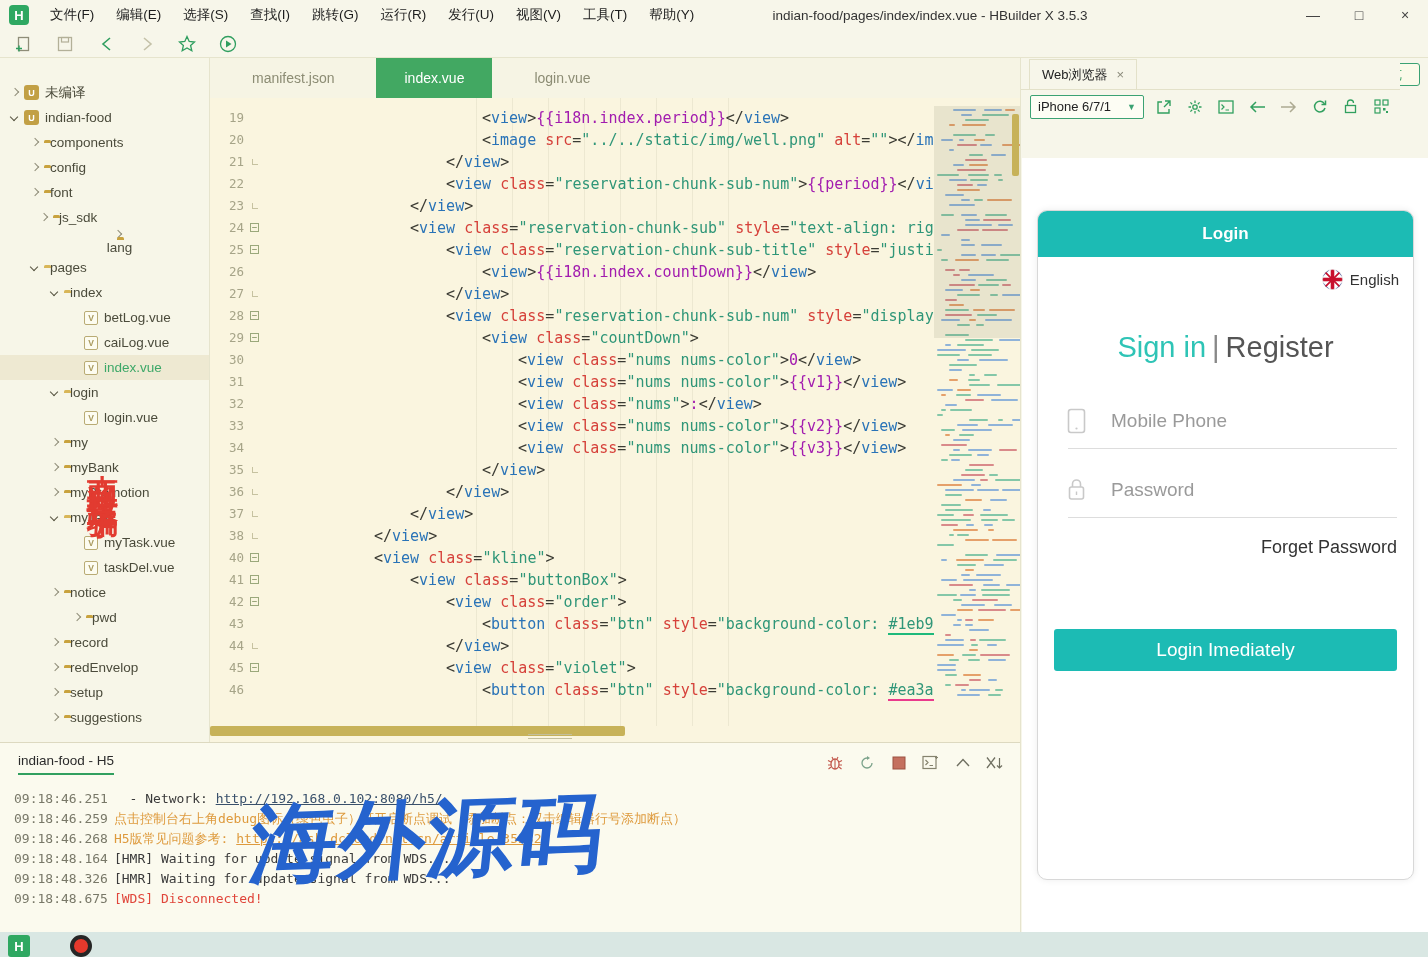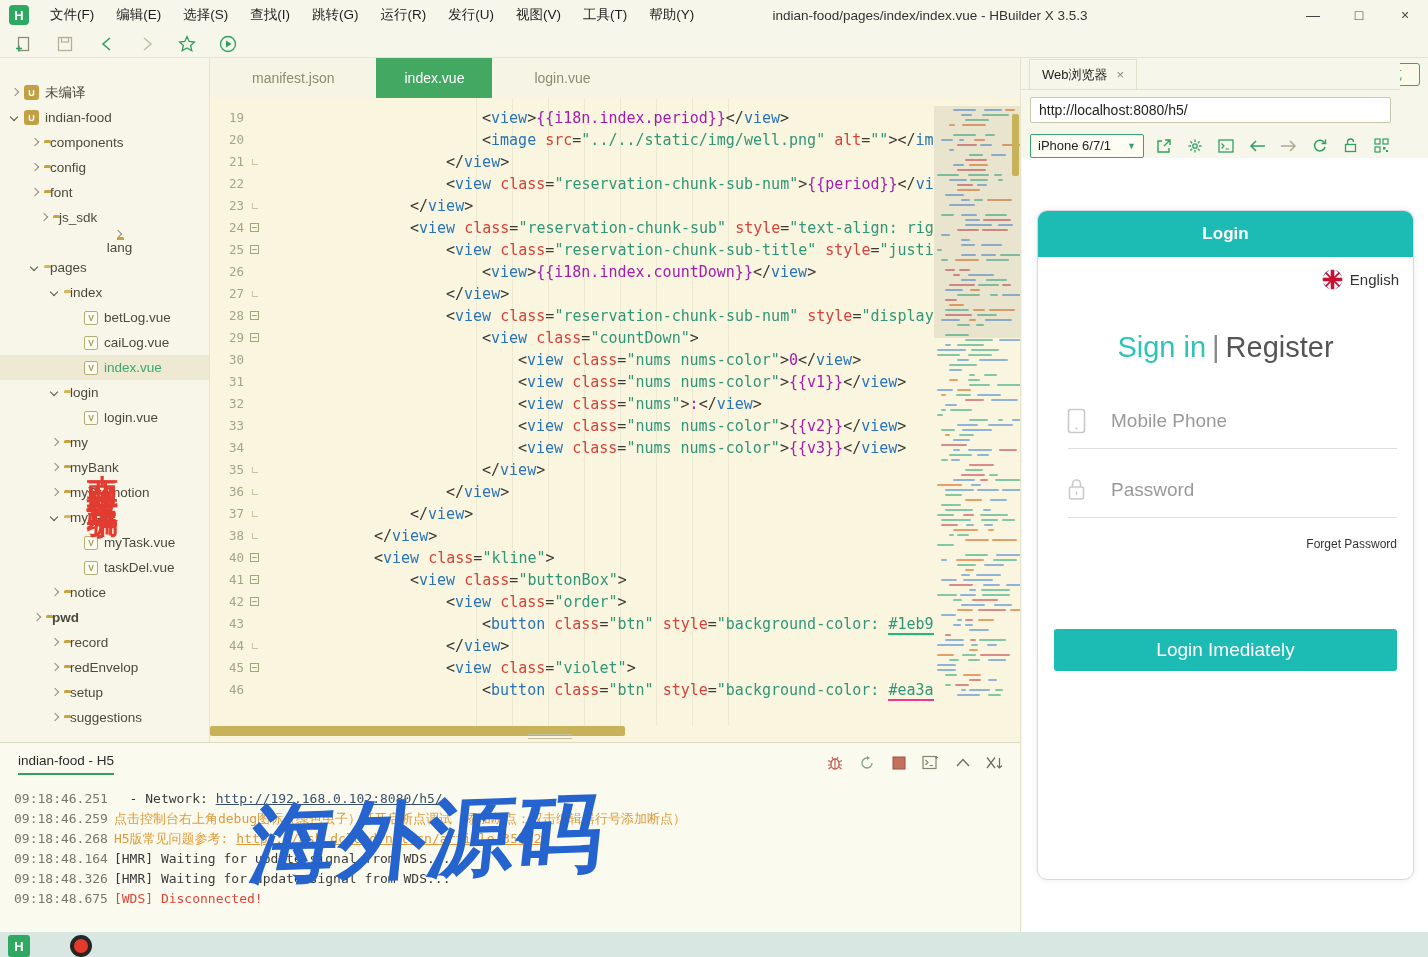--- a/index.html
+++ b/index.html
@@ -95,21 +95,21 @@
   .devsel .caret{color:#3ba273;font-size:9px}
   .rpi{width:22px;height:22px;display:flex;align-items:center;justify-content:center;font-size:16px}
   .rp-preview{position:absolute;left:1px;top:100px;width:406px;height:774px;background:#fff}
   .phone{position:absolute;left:15px;top:52px;width:377px;height:670px;background:#fff;border:1px solid #d8d8d8;border-radius:10px;box-shadow:0 0 7px rgba(0,0,0,.08);overflow:hidden}
   .ph-header{height:46px;background:#1cbbb4;color:#fff;font-size:17px;font-weight:bold;display:flex;align-items:center;justify-content:center}
   .ph-lang{position:absolute;top:58px;right:14px;display:flex;align-items:center;gap:7px;font-size:15px;color:#333}
   .ph-sign{position:absolute;top:120px;left:0;width:100%;text-align:center;font-size:29px;font-weight:300}
   .ph-sign .si{color:#2ec4b6}.ph-sign .dv{color:#888;margin:0 6px}.ph-sign .rg{color:#555}
   .ph-field{position:absolute;left:28px;display:flex;align-items:center;gap:24px;color:#9a9a9a;font-size:19px}
   .ph-rule{position:absolute;left:30px;right:16px;border-bottom:1px solid #ddd}
-  .ph-forget{position:absolute;right:16px;top:326px;font-size:12px;color:#333}
+  .ph-forget{position:absolute;right:16px;top:326px;font-size:18px;color:#333}
   .ph-btn{position:absolute;left:16px;right:16px;top:418px;height:42px;background:#1cbbb4;border-radius:3px;color:#fff;font-size:19px;display:flex;align-items:center;justify-content:center}
   
   .taskbar{position:absolute;left:0;top:932px;width:1428px;height:25px;background:#d9e7e3;display:flex;align-items:flex-start;gap:16px;padding:3px 0 0 8px}
   .tk-hb{width:22px;height:22px;background:#2fa862;border-radius:3px;color:#fff;font-weight:bold;font-size:13px;display:flex;align-items:center;justify-content:center}
   .tk-rec{width:22px;height:22px;border-radius:50%;background:#e5392c;border:4px solid #262626;margin-left:24px}
   svg{display:block}
 </style>
 </head>
 <body>
 
@@ -315,21 +315,21 @@
           <span class="tico">
             <span class="ic-vue">V</span>
           </span>
           <span class="tlabel">taskDel.vue</span>
         </div>
         <div class="trow" style="padding-left: 50px;">
           <span class="chev r"></span>
           <span class="tico"><span class="ic-folder"></span></span>
           <span class="tlabel">notice</span>
         </div>
-        <div class="trow" style="padding-left: 32px; font-weight: bold;">
+        <div class="trow" style="padding-left: 72px;">
           <span class="chev r"></span>
           <span class="tico"><span class="ic-folder"></span></span>
           <span class="tlabel">pwd</span>
         </div>
         <div class="trow" style="padding-left: 50px;">
           <span class="chev r"></span>
           <span class="tico"><span class="ic-folder"></span></span>
           <span class="tlabel">record</span>
         </div>
         <div class="trow" style="padding-left: 50px;">
@@ -910,23 +910,20 @@
     <div class="wm-blue">海外源码</div>
   </div>
 
   <div class="rightpanel">
     <div class="rp-tabs">
       <div class="rp-tab">
         <span>Web浏览器</span>
         <span class="rp-close">×</span>
       </div>
     </div>
-    <div class="rp-url">
-      <input value="http://localhost:8080/h5/" style="">
-    </div>
     <div class="rp-tools">
       <div class="devsel">
         <span>iPhone 6/7/1</span>
         <span class="caret">▼</span>
       </div>
       <span class="rpi">
         <svg width="16" height="16" viewBox="0 0 16 16">
             <path d="M6 3 H2 V14 H13 V10" fill="none" stroke="#31a05f" stroke-width="1.4"></path>
             <path d="M9 2 H14 V7 M14 2 L8 8" fill="none" stroke="#31a05f" stroke-width="1.4"></path>
           </svg>

